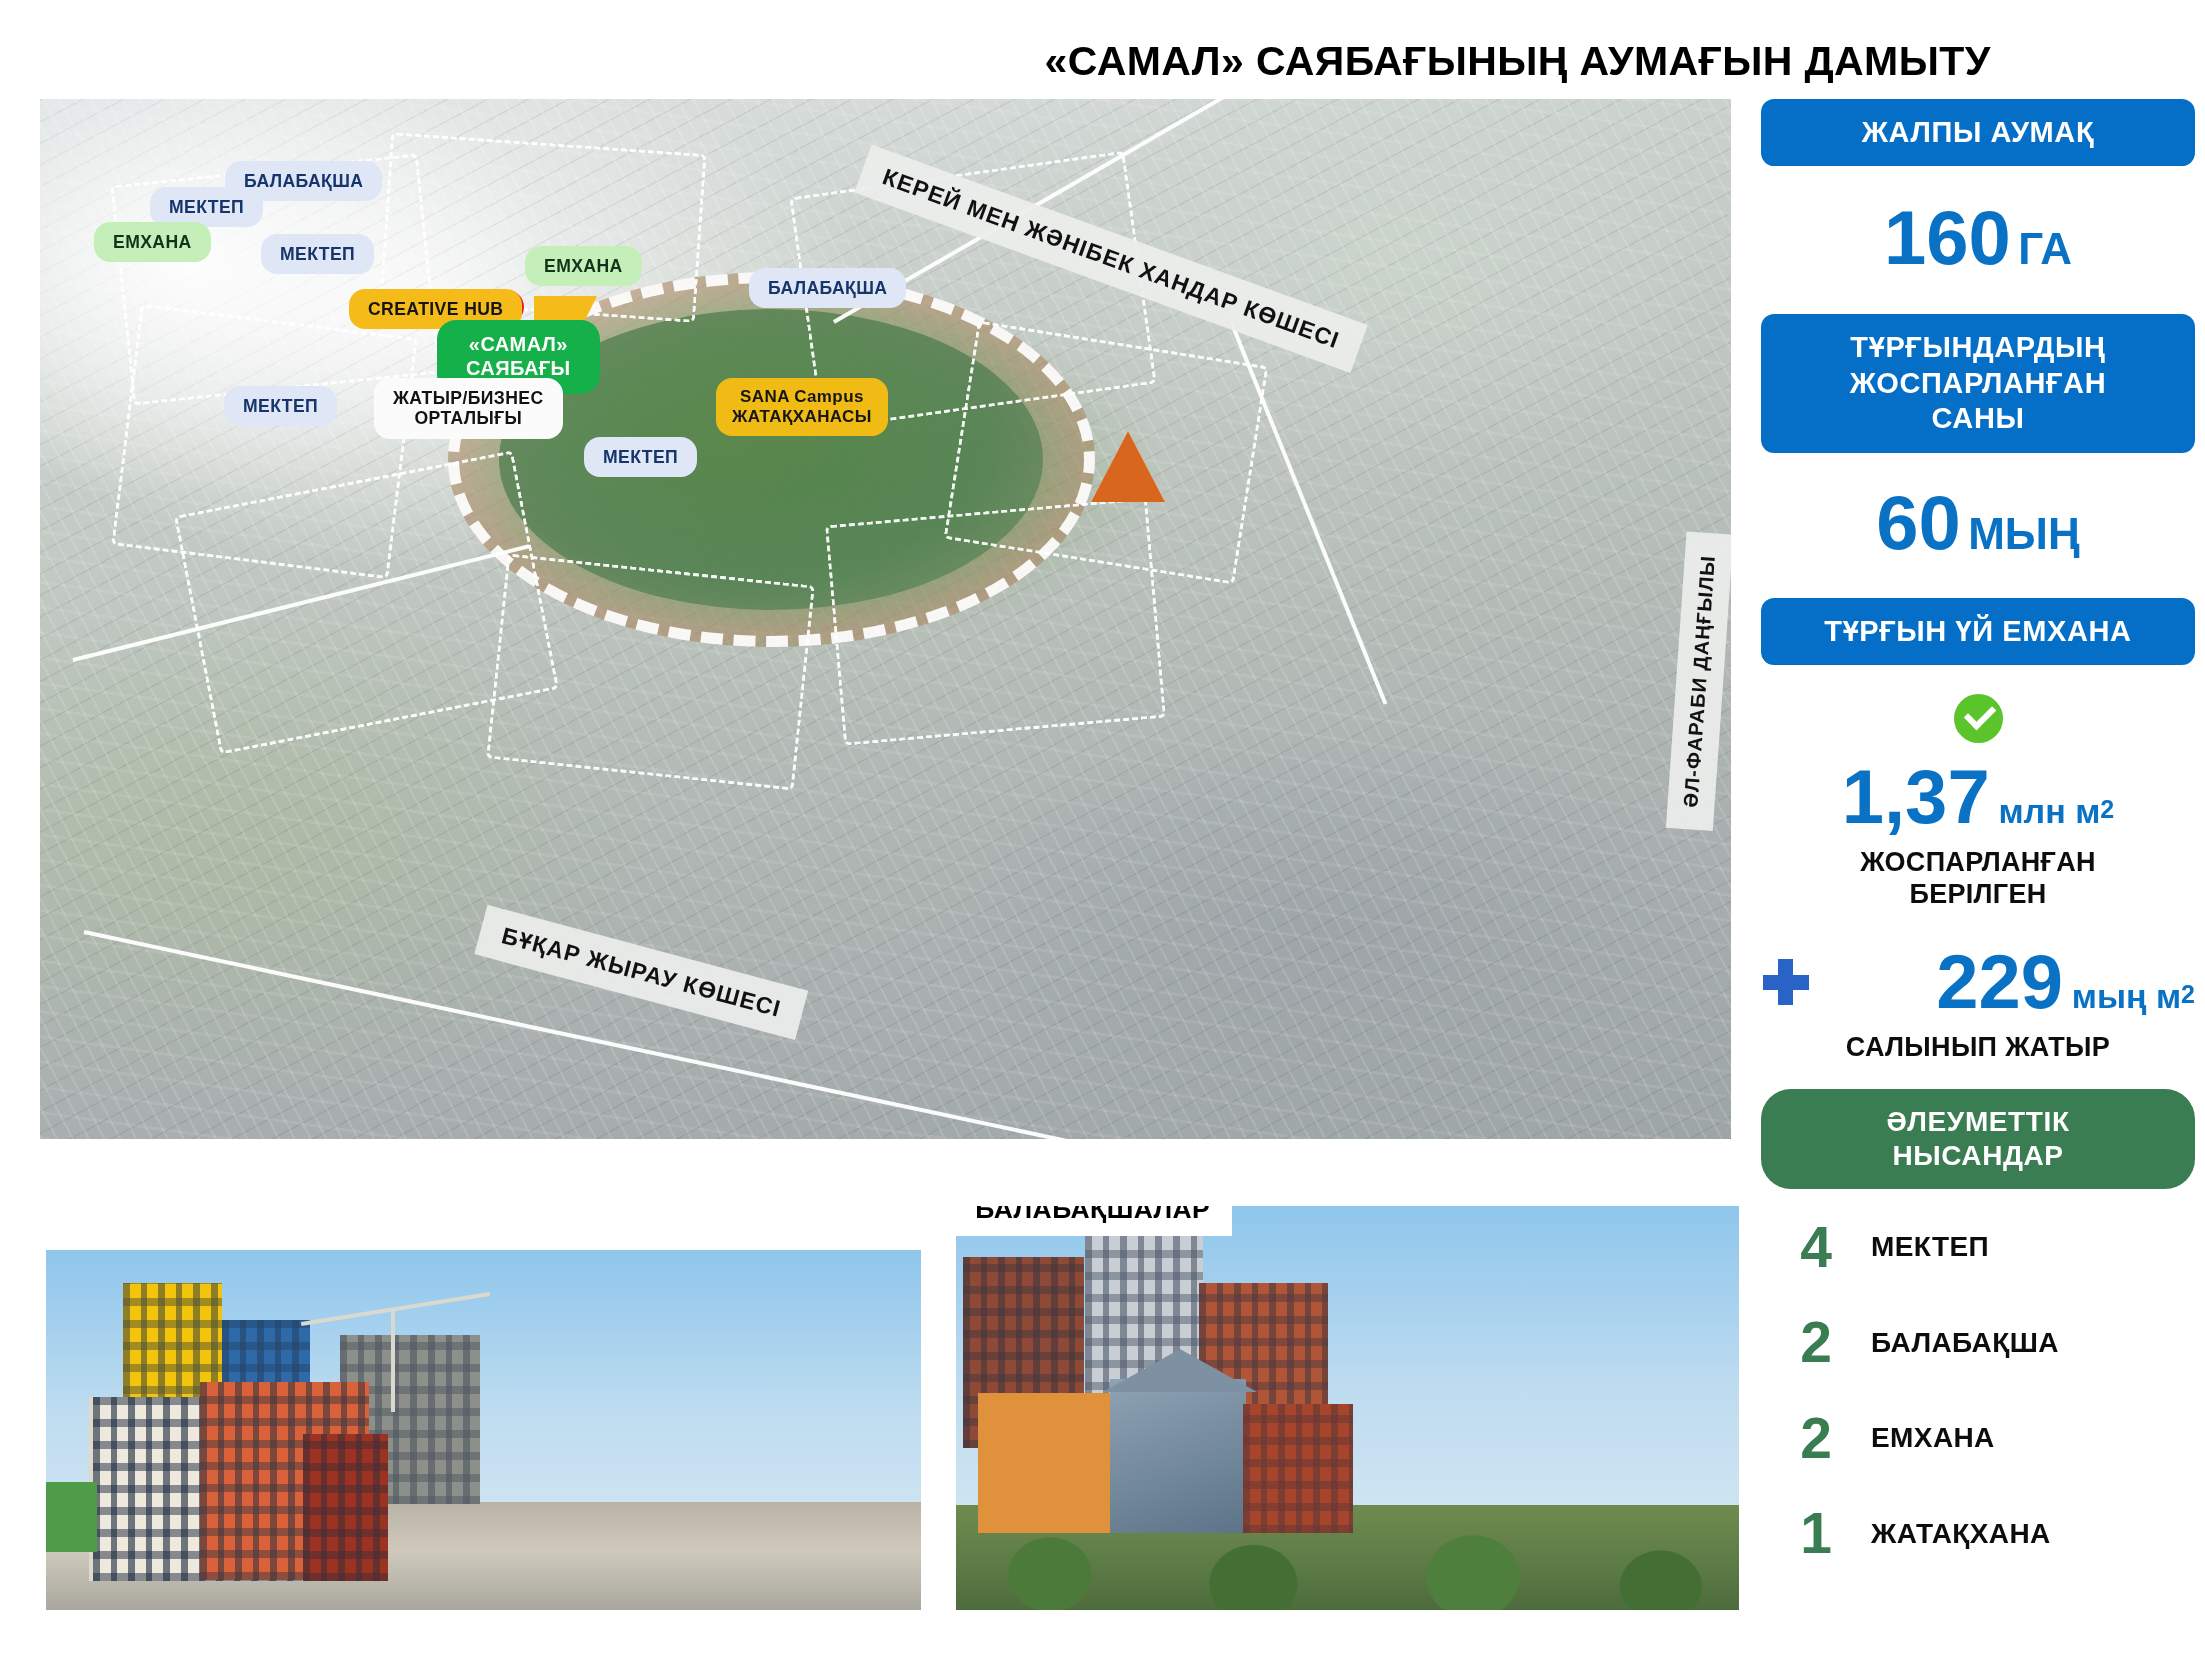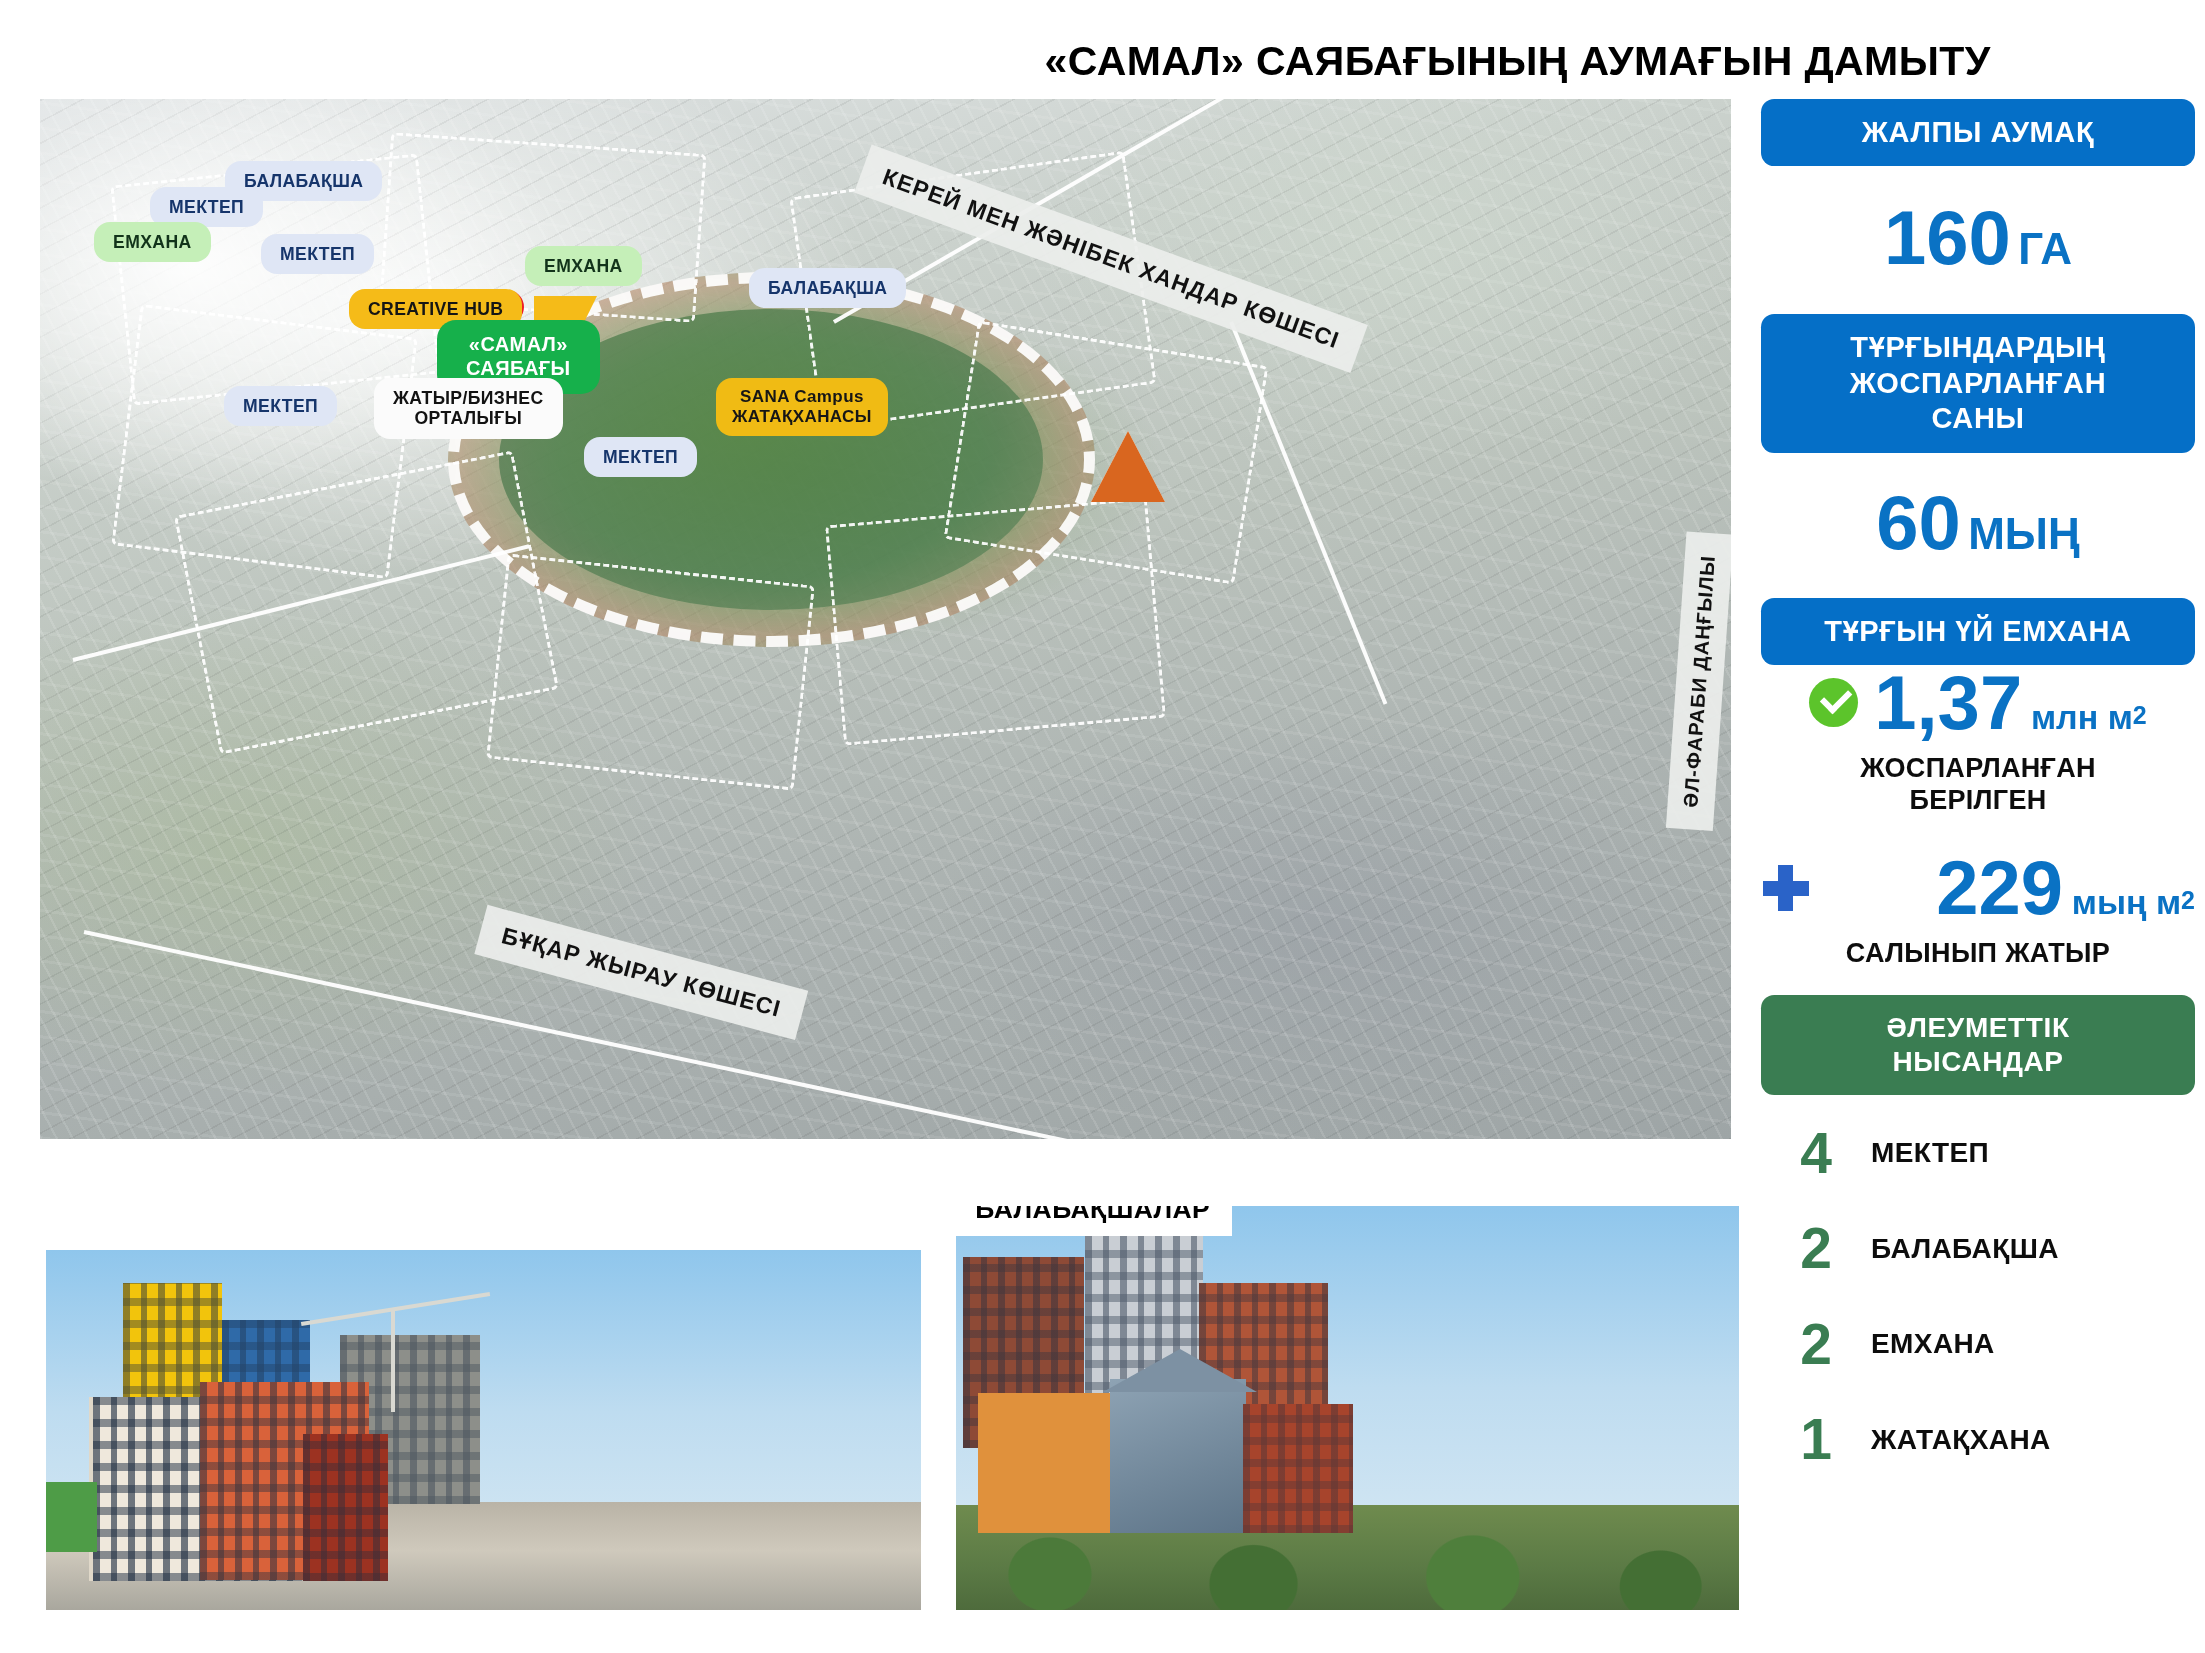--- a/index.html
+++ b/index.html
@@ -355,38 +355,38 @@
 
   <div class="chip" style="white-space:pre-line;">ТҰРҒЫНДАРДЫҢ
 ЖОСПАРЛАНҒАН
 САНЫ</div>
   <div class="bignum" style="margin:32px 0 37px;">
     <span class="n">60</span><span class="u">МЫҢ</span>
   </div>
 
   <div class="chip">ТҰРҒЫН ҮЙ ЕМХАНА</div>
 
-  <div class="row-stat" style="">
+  <div class="row-stat" style="margin-top:29px;flex-direction:column;">
     <div class="check"></div>
     <div class="bignum">
       <span class="n">1,37</span><span class="mid" style="margin-left:8.8px;">млн м</span><span class="sup">2</span>
     </div>
   </div>
   <div class="stat-sub" style="white-space:pre-line;margin-top:11.8px;">ЖОСПАРЛАНҒАН
 БЕРІЛГЕН</div>
 
   <div class="row-stat" style="margin-top:34px;justify-content:space-between;">
     <div class="plus"></div>
     <div class="bignum">
       <span class="n">229</span><span class="mid" style="margin-left:8.8px;">мың м</span><span class="sup">2</span>
     </div>
   </div>
   <div class="stat-sub" style="margin-top:11.8px;">САЛЫНЫП  ЖАТЫР</div>
 
-  <div class="chip green-chip" style="white-space:pre-line;margin-top:25px;font-size:28px;">ӘЛЕУМЕТТІК
+  <div class="chip green-chip" style="white-space:pre-line;margin-top:25px;font-size:28px;border-radius:30px;">ӘЛЕУМЕТТІК
 НЫСАНДАР</div>
 
   <div class="social-list">
     <div class="social-row">
       <div class="social-num">4</div>
       <div class="social-lbl">МЕКТЕП</div>
     </div>
     <div class="social-row">
       <div class="social-num">2</div>
       <div class="social-lbl">БАЛАБАҚША</div>

